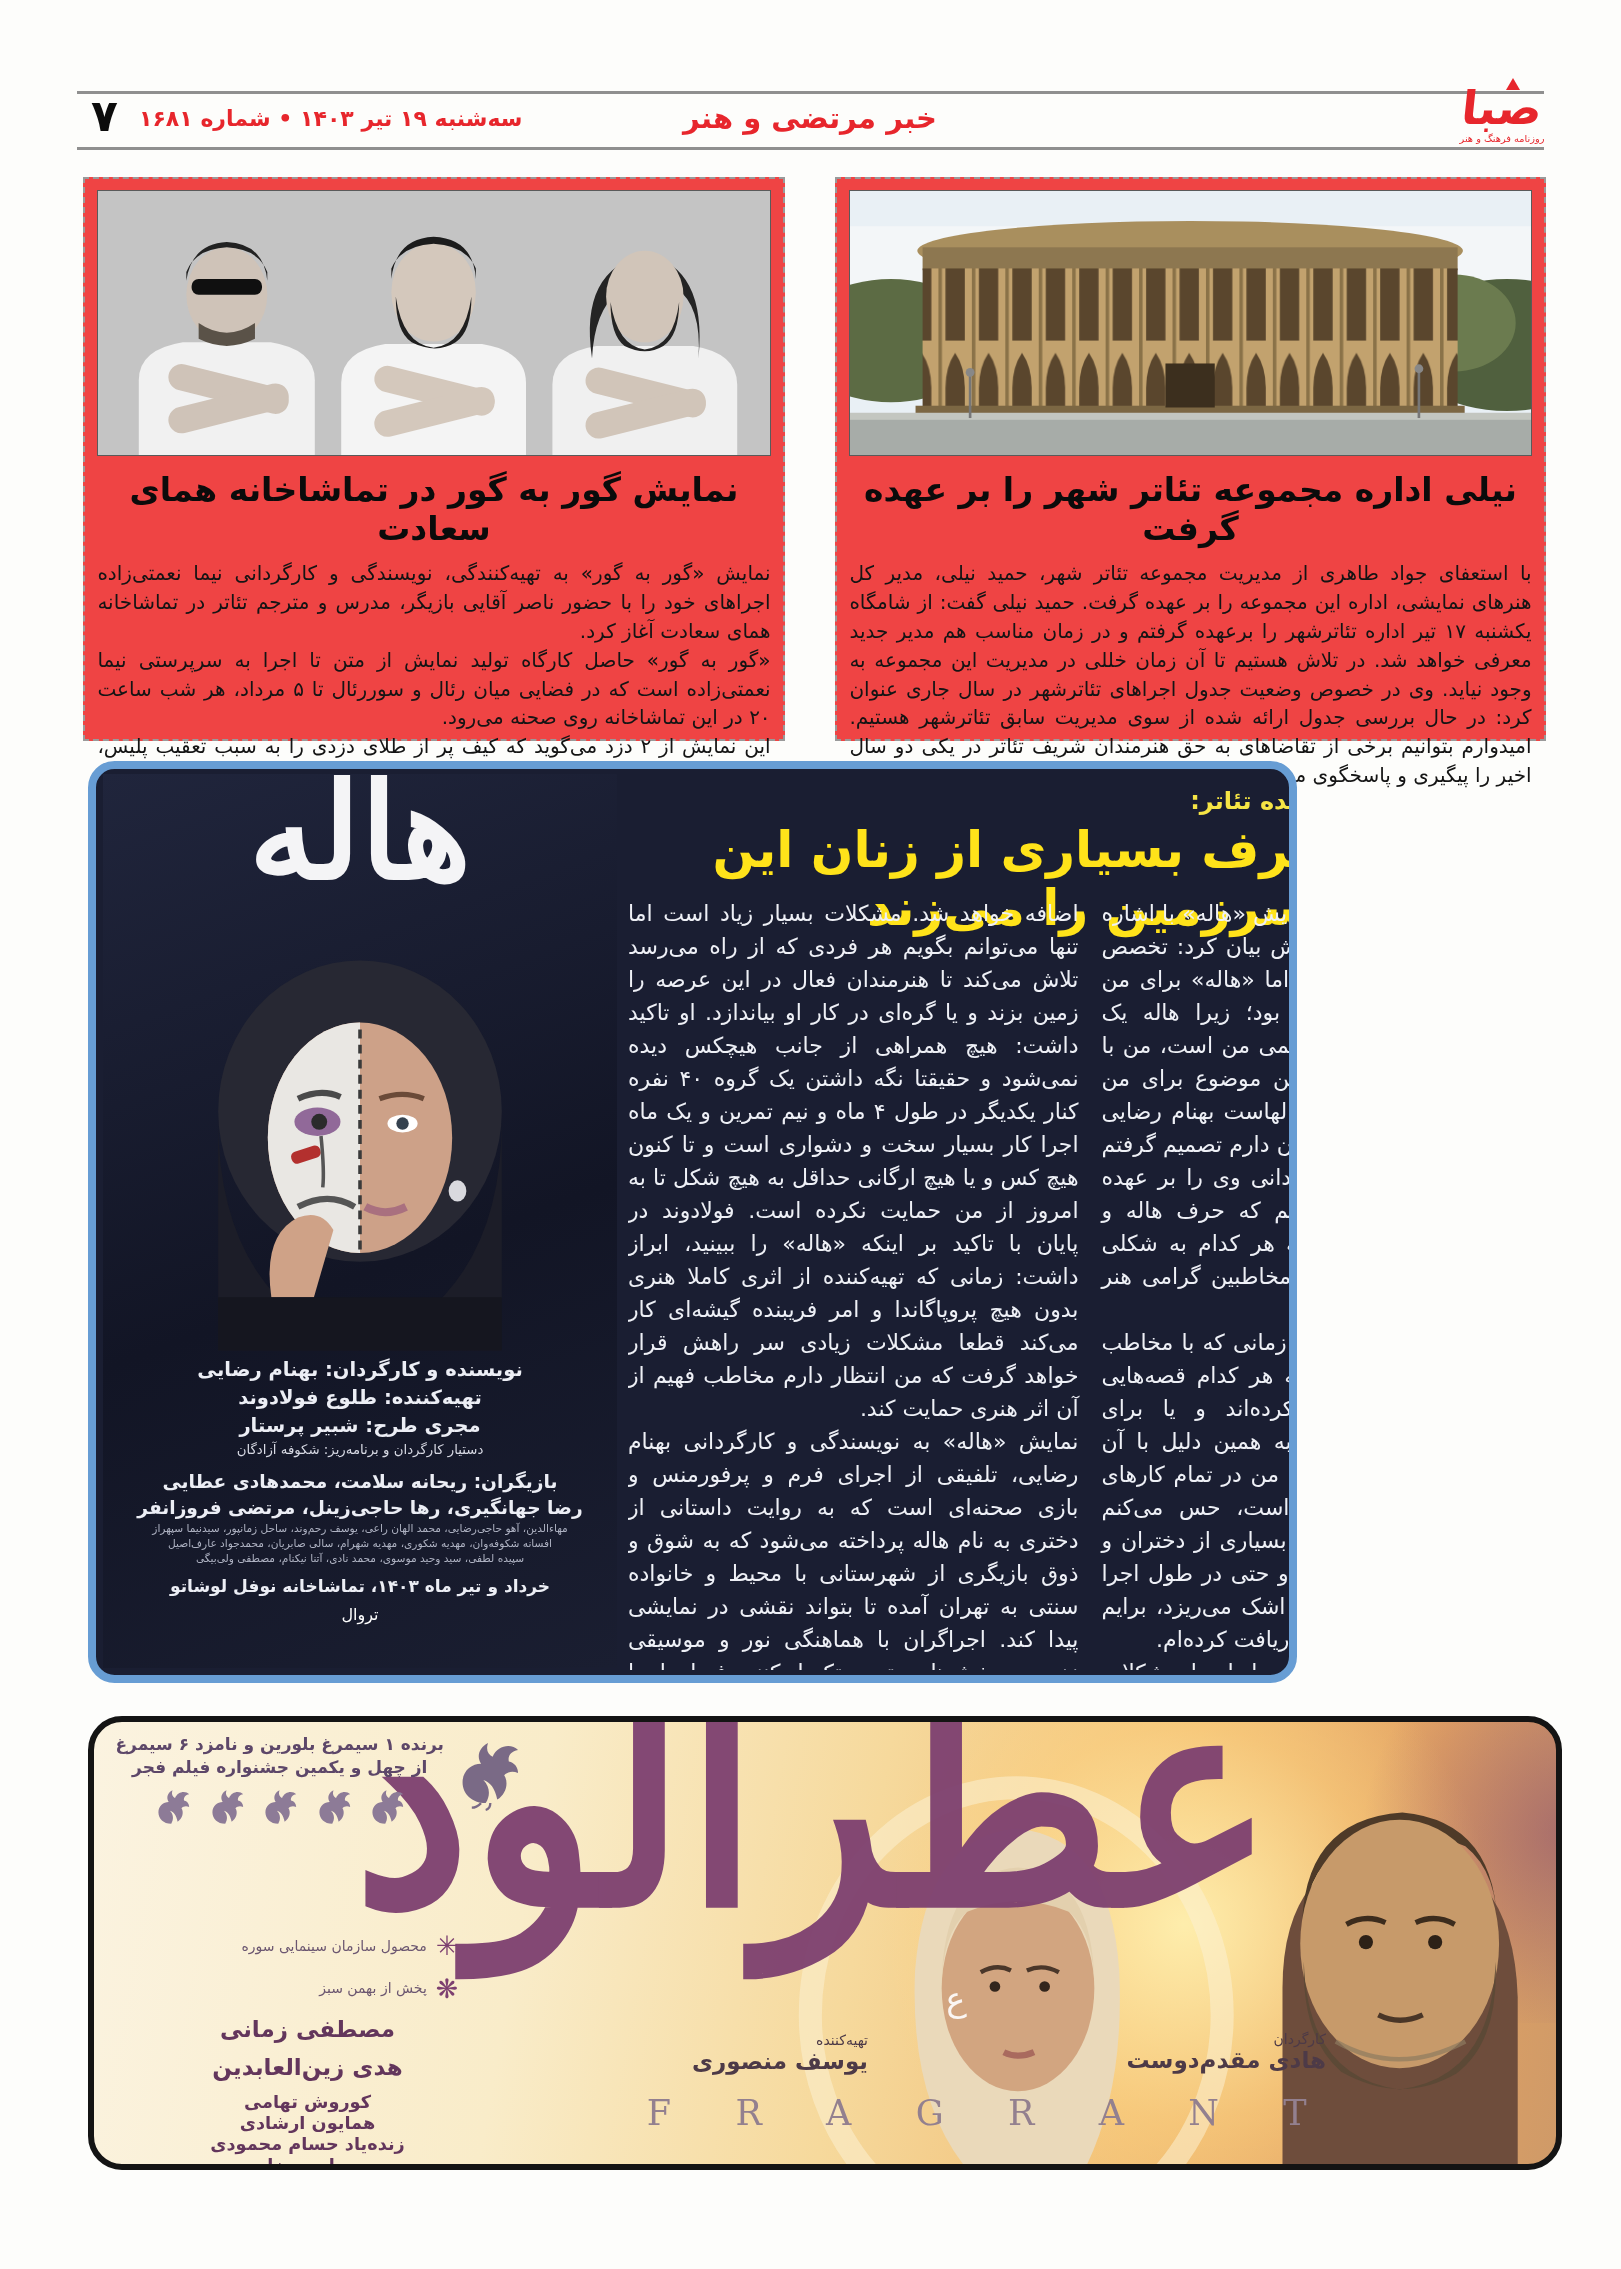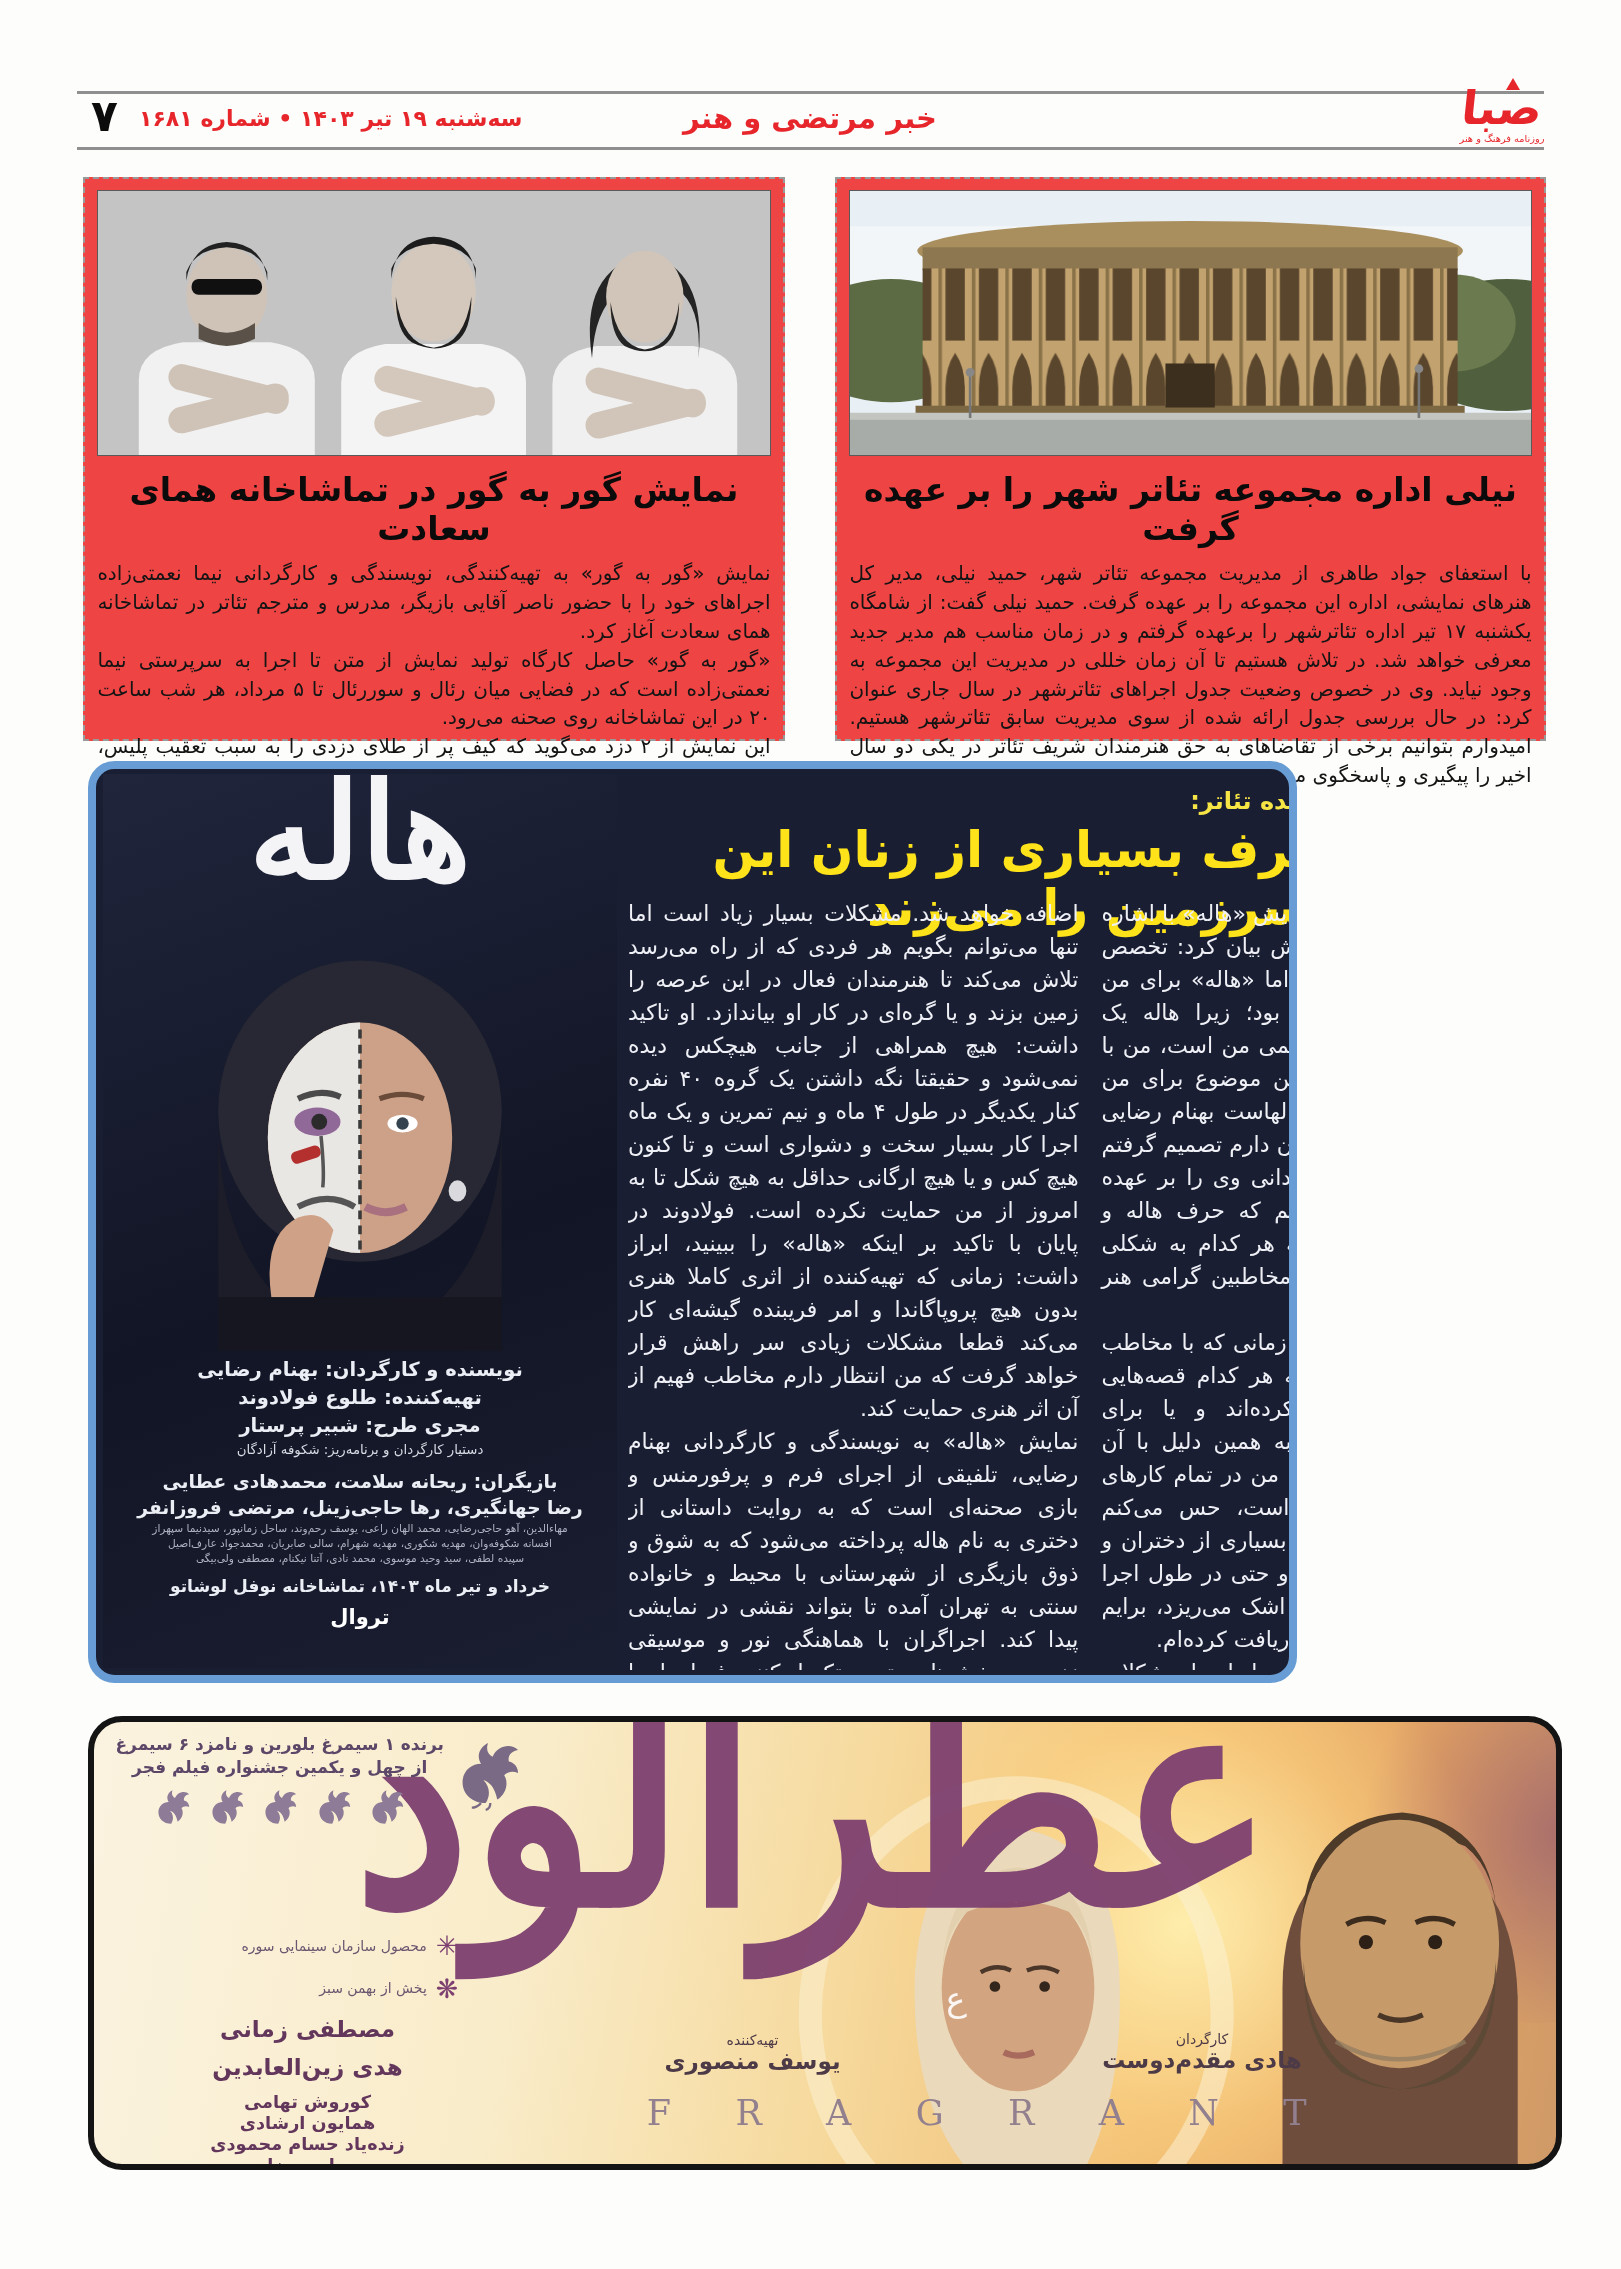--- a/index.html
+++ b/index.html
@@ -33,21 +33,21 @@
           background:linear-gradient(160deg,#20253c 0%,#121525 55%,#1a1e31 100%);overflow:hidden;}
   .haleh-callig{position:absolute;top:-16px;left:0;right:0;text-align:center;color:#f4f4f6;
           font-size:133px;font-weight:bold;font-family:"DejaVu Serif",serif;line-height:1.1;}
   .poster-face{position:absolute;left:62px;top:151px;width:390px;height:426px;}
   .poster-credits{position:absolute;left:14px;right:14px;top:578px;text-align:center;color:#eceef5;}
   .pc-line{font-weight:bold;font-size:19.5px;margin:5.3px 0;}
   .pc-asst{font-size:13.3px;margin:3.5px 0 14px;color:#d8dae4;}
   .pc-cast{font-weight:bold;font-size:18.6px;margin:4.4px 0;}
   .pc-ens{font-size:10.6px;color:#aeb2c2;margin:2.7px 0;}
   .pc-date{font-size:17px;font-weight:bold;margin:12.4px 0 8.9px;}
-  .pc-logos{font-size:21px;font-weight:bold;color:#fff;letter-spacing:3.5px;}
+  .pc-logos{font-size:16px;font-weight:normal;color:#fff;letter-spacing:3.5px;}
   .kicker{position:absolute;left:532px;width:922px;top:17.7px;text-align:right;color:#f6e545;
           font-size:24px;font-weight:bold;}
   .f-headline{position:absolute;left:532px;width:922px;top:53px;text-align:center;color:#ffe31a;
           font-size:50px;font-weight:bold;line-height:1.15;}
   .cols{position:absolute;left:532px;top:128px;width:924px;height:773px;display:flex;gap:23px;direction:rtl;overflow:hidden;}
   .col{flex:1;color:#eef0f6;font-size:22px;line-height:33px;text-align:justify;white-space:pre-line;}
   
   .filmad{position:absolute;left:89px;top:1716px;width:1474px;height:454px;border:6.2px solid #141414;
           border-radius:34px;box-sizing:border-box;overflow:hidden;
           background:linear-gradient(100deg,#fbf3e0 0%,#f9ecc9 30%,#f6d99c 52%,#f0bd75 72%,#e3a363 88%,#cf9a68 100%);}
@@ -64,21 +64,21 @@
   .award-lines{text-align:center;font-size:17px;font-weight:bold;line-height:1.4;color:#5d4769;}
   .simorghs{display:flex;gap:12.4px;margin:5.3px 0 0 0;justify-content:center;}
   .simorgh-big svg{width:74px;height:80px;}
   .simorgh svg{width:41px;height:44px;}
   .prodblock{position:absolute;left:98px;top:211px;width:266px;color:#6b5670;font-size:14px;line-height:1.35;}
   .prodrow{display:flex;gap:8.9px;align-items:center;margin-bottom:16px;direction:rtl;}
   .prodmark{font-size:26.6px;color:#7d4070;line-height:1;}
   .castblock{position:absolute;left:98px;top:282px;width:231px;text-align:center;color:#63365c;}
   .cast-lead{font-size:23px;font-weight:bold;margin:12px 0;}
   .cast-sub{font-size:17.7px;font-weight:bold;margin:0.9px 0;}
-  .credit-pair{position:absolute;text-align:center;color:#4d3a47;}
+  .credit-pair{position:absolute;text-align:right;color:#4d3a47;}
   .credit-producer{left:543px;top:310px;width:231px;}
   .credit-director{left:984px;top:309px;width:248px;}
   .credit-label{font-size:14px;}
   .credit-name{font-size:23px;font-weight:bold;}
   .latin-title{position:absolute;left:550px;top:371px;width:692px;text-align:center;direction:ltr;
         font-family:"DejaVu Serif",serif;font-size:35px;letter-spacing:26.6px;color:#93808f;}
   .white-sign{position:absolute;left:851px;top:257px;color:rgba(255,255,255,.9);font-size:34px;
         font-family:"DejaVu Serif",serif;transform:rotate(-6deg);}
 </style>
 </head>

